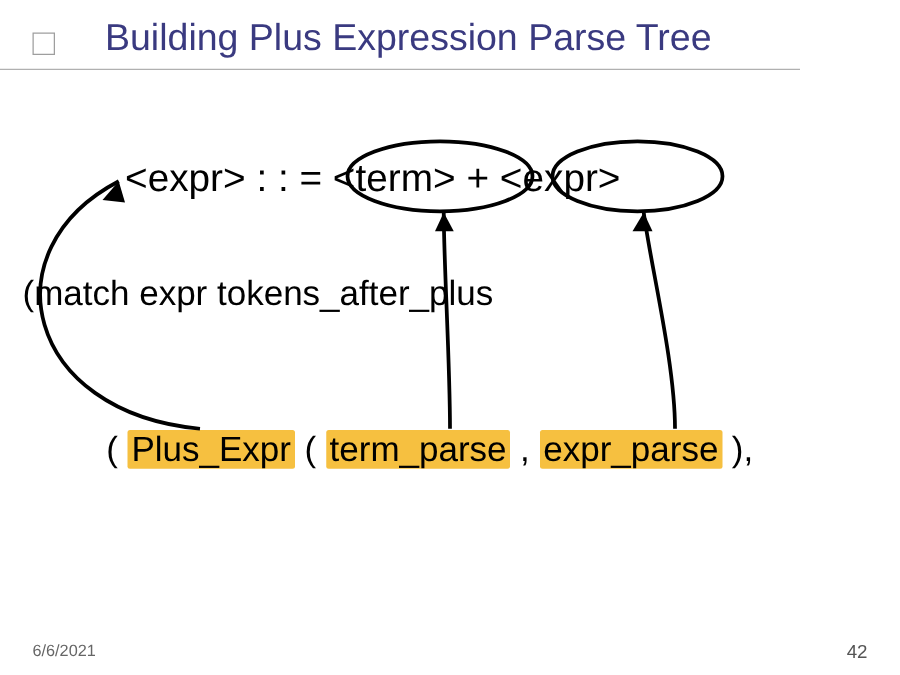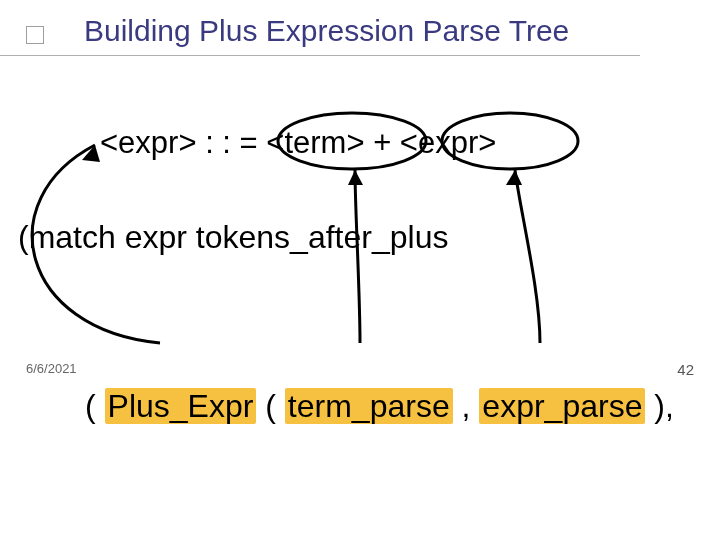--- a/index.html
+++ b/index.html
@@ -8,21 +8,21 @@
     width: 720px;
     height: 540px;
     background: #ffffff;
     font-family: Verdana, Geneva, sans-serif;
     position: relative;
     overflow: hidden;
   }
   .slide {
     position: relative;
     width: 720px;
-    height: 388px;
+    height: 540px;
   }
   .title-bar {
     position: absolute;
     top: 14px;
     left: 0;
     right: 0;
     display: flex;
     align-items: center;
   }
   .title-square {
@@ -53,28 +53,28 @@
     position: absolute;
     top: 125px;
     left: 100px;
     font-size: 31px;
     color: #000;
     white-space: nowrap;
     font-family: Verdana, Arial, sans-serif;
   }
   .code {
     position: absolute;
-    font-size: 32px;
+    font-size: 28px;
     color: #000;
     white-space: nowrap;
     font-family: Verdana, Arial, sans-serif;
   }
   .l1 { top: 219px; left: 18px; }
   .l2 { top: 282px; left: 80px; }
-  .l3 { top: 344px; left: 85px; margin-top: 44px; }
+  .l3 { top: 344px; left: 85px; }
   .l4 { top: 406px; left: 95px; }
   .hl {
     background: #f6c040;
     padding: 0 3px;
     border-radius: 2px;
   }
   .footer-date {
     position: absolute;
     bottom: 12px;
     left: 26px;

